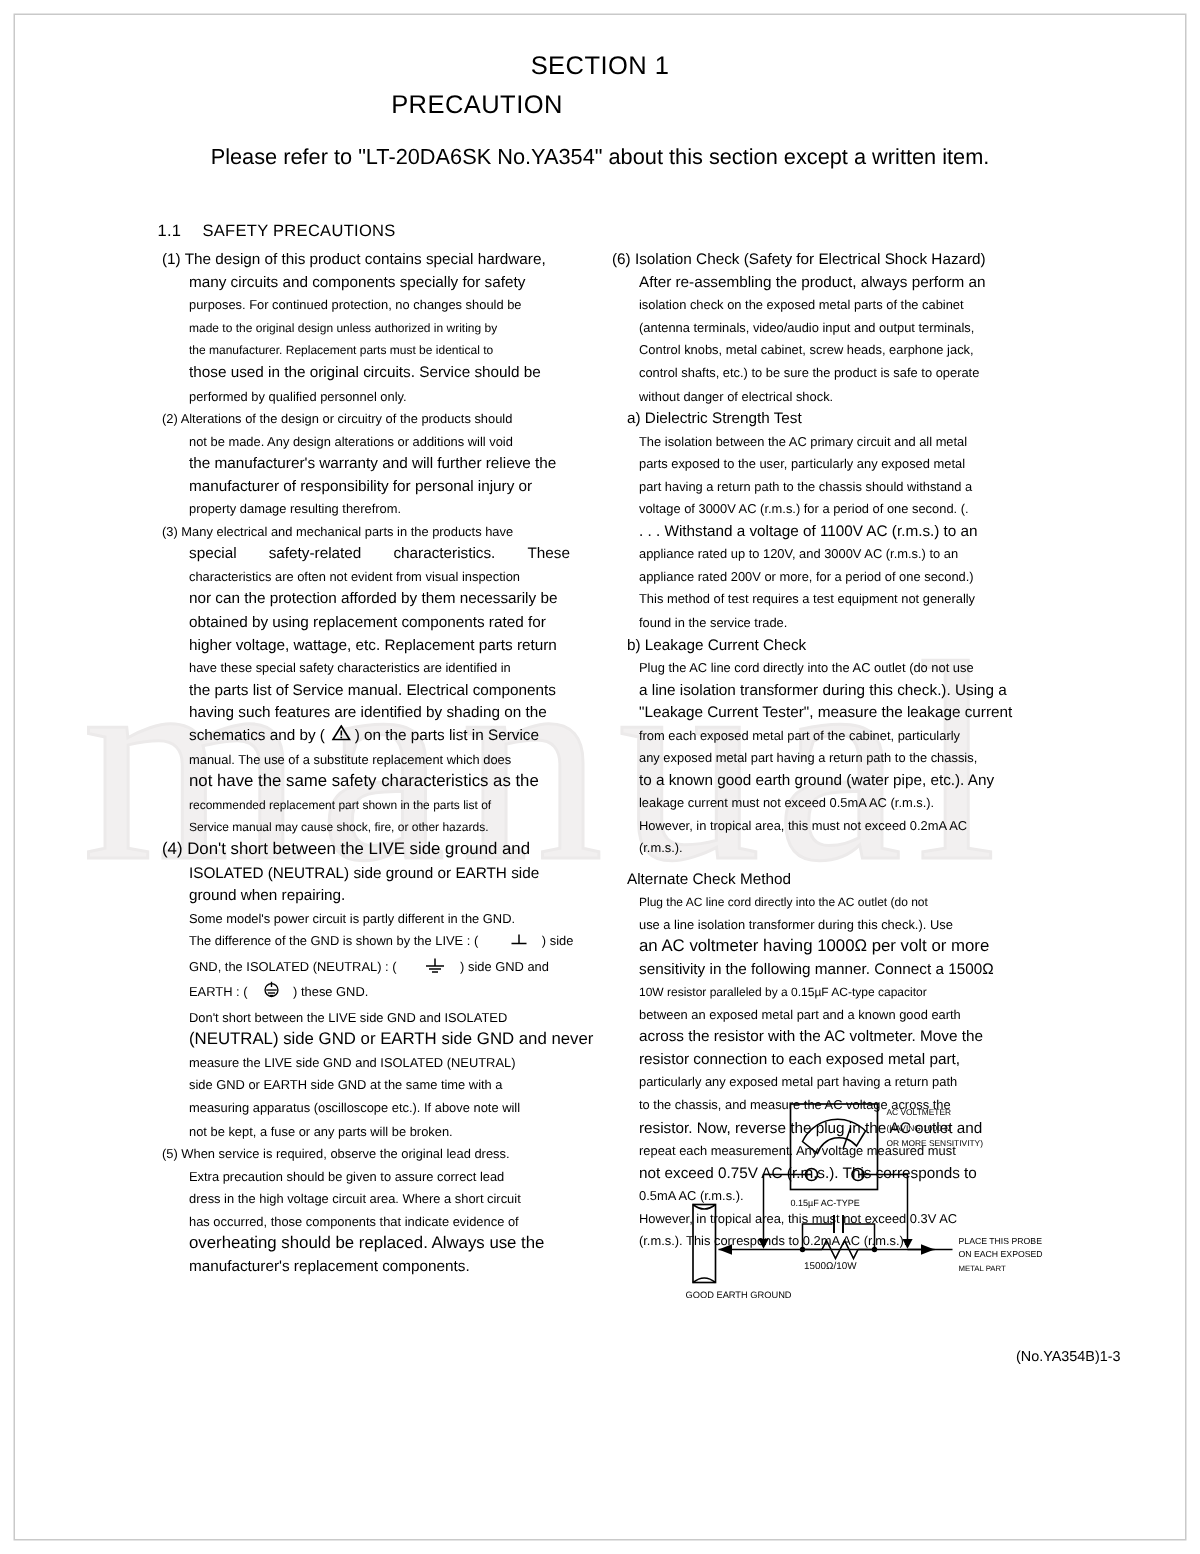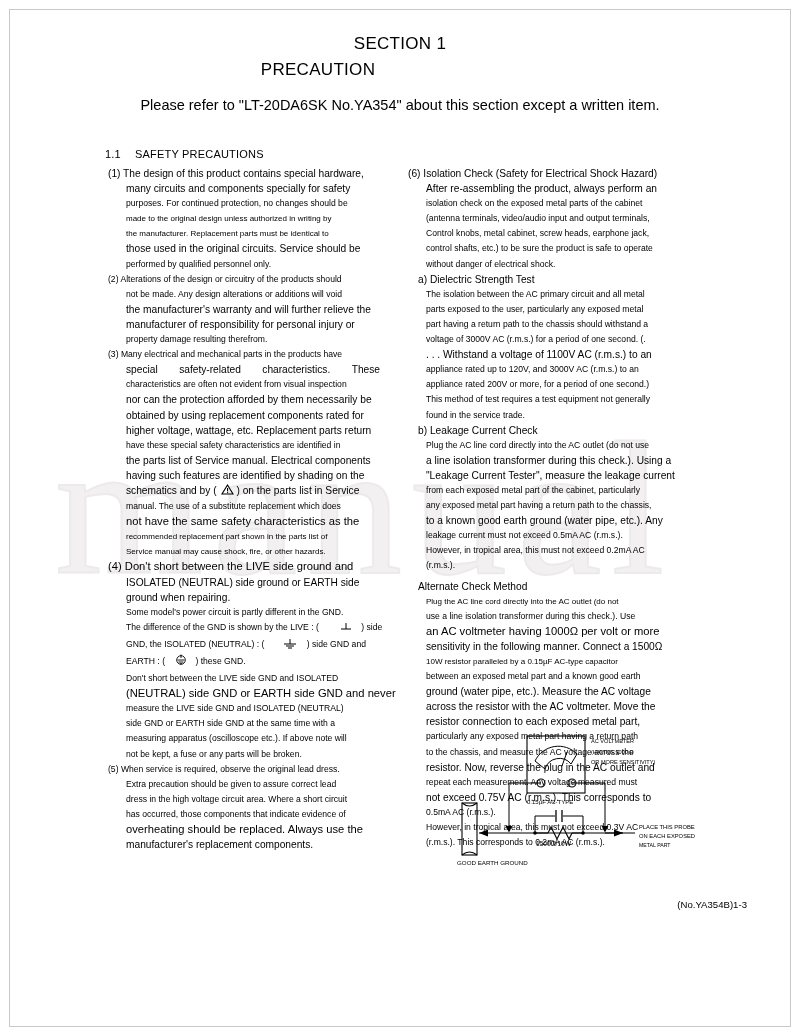--- a/index.html
+++ b/index.html
@@ -296,21 +296,20 @@
     </div>
 
     <div class="blk">
       <span class="ln s4 ind2" style="padding-top:5px;display:block;">Alternate Check Method</span>
       <span class="ln s1 ind1">Plug the AC line cord directly into the AC outlet (do not</span>
       <span class="ln s2 ind1">use a line isolation transformer during this check.). Use</span>
       <span class="ln s5 ind1">an AC voltmeter having 1000Ω per volt or more</span>
       <span class="ln s4 ind1">sensitivity in the following manner. Connect a 1500Ω</span>
       <span class="ln s1 ind1">10W resistor paralleled by a 0.15µF AC-type capacitor</span>
       <span class="ln s2 ind1">between an exposed metal part and a known good earth</span>
-      <span class="ln s4 ind1">ground (water pipe, etc.). Measure the AC voltage</span>
       <span class="ln s4 ind1">across the resistor with the AC voltmeter. Move the</span>
       <span class="ln s4 ind1">resistor connection to each exposed metal part,</span>
       <span class="ln s2 ind1">particularly any exposed metal part having a return path</span>
       <span class="ln s2 ind1">to the chassis, and measure the AC voltage across the</span>
       <span class="ln s4 ind1">resistor. Now, reverse the plug in the AC outlet and</span>
       <span class="ln s2 ind1">repeat each measurement. Any voltage measured must</span>
       <span class="ln s4 ind1">not exceed 0.75V AC (r.m.s.). This corresponds to</span>
       <span class="ln s2 ind1">0.5mA AC (r.m.s.).</span>
       <span class="ln s2 ind1">However, in tropical area, this must not exceed 0.3V AC</span>
       <span class="ln s2 ind1">(r.m.s.). This corresponds to 0.2mA AC (r.m.s.).</span>

